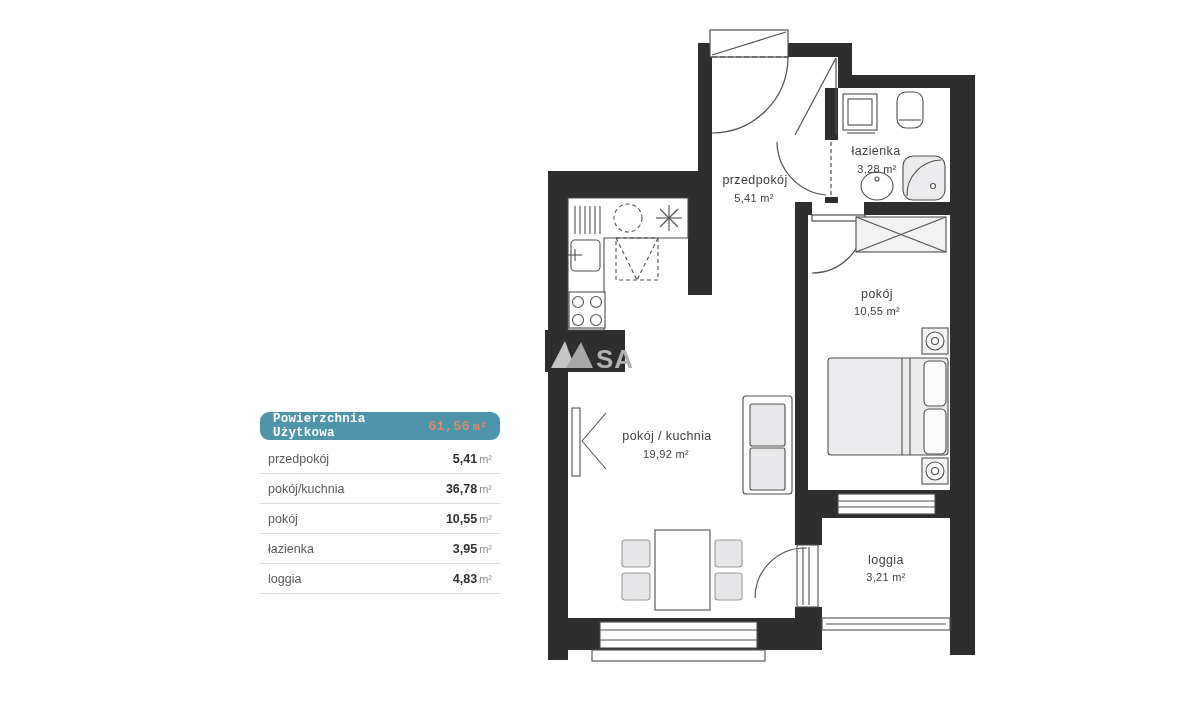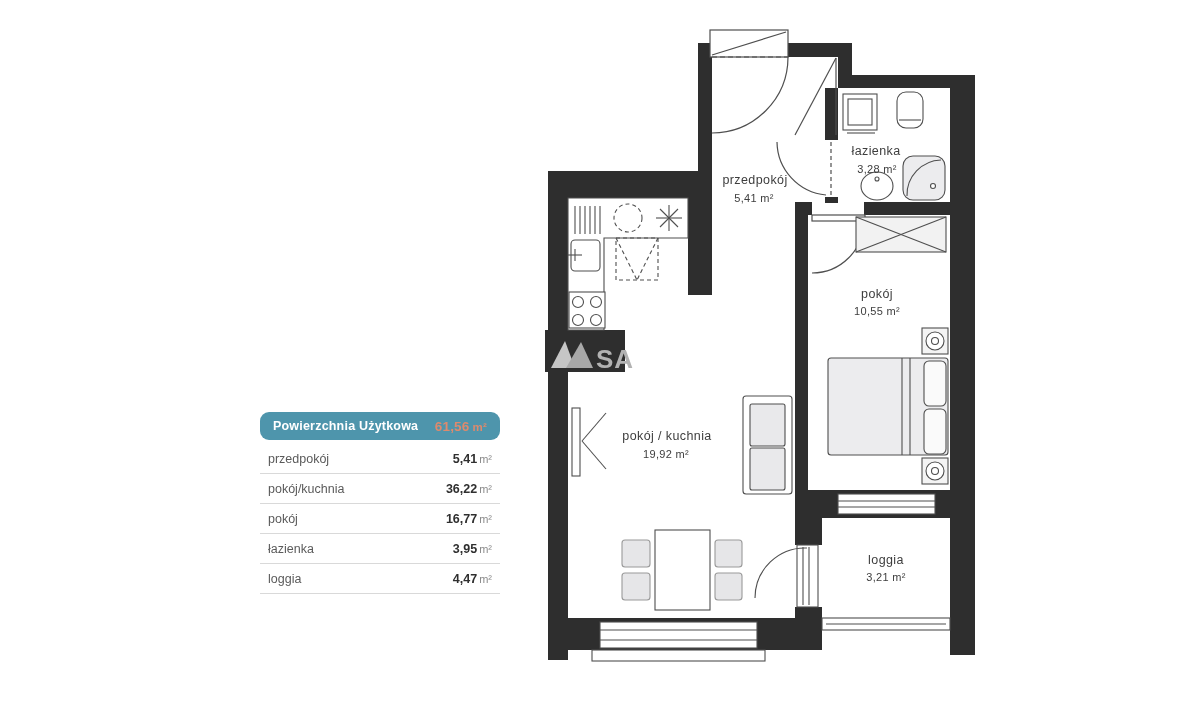--- a/index.html
+++ b/index.html
@@ -5,21 +5,21 @@
   html,body{margin:0;padding:0;}
   body{
     width:1200px;height:718px;position:relative;background:#ffffff;
     font-family:"Liberation Sans", sans-serif;overflow:hidden;
   }
   
   .legend{position:absolute;left:260px;top:412px;width:240px;}
   .legend-header{
     height:28px;border-radius:9px;background:#4e95ac;color:#ffffff;
     display:flex;align-items:center;justify-content:space-between;
-    padding:0 13px;font-size:12.5px;font-weight:bold;letter-spacing:.2px;
+    padding:0 13px;font-size:12.5px;font-weight:bold;letter-spacing:.2px;font-family:Liberation Mono, monospace;
   }
   .legend-header .hdr-value{color:#dd8a6d;font-size:13.5px;font-weight:bold;white-space:nowrap;}
   .legend-header .hdr-unit{color:#dd8a6d;font-size:11.5px;margin-left:3px;}
   .legend-rows{margin-top:4px;}
   .legend-row{
     height:29px;display:flex;align-items:center;justify-content:space-between;
     border-bottom:1px solid #d9d9d9;padding:0 8px 0 8px;font-size:12.5px;
   }
   .legend-row .row-label{color:#5a5a5a;}
   .row-value-wrap{white-space:nowrap;}
@@ -40,33 +40,33 @@
     <span>Powierzchnia Użytkowa</span>
     <span class="hdr-value"><span>61,56</span><span class="hdr-unit">m²</span></span>
   </div>
   <div class="legend-rows">
     <div class="legend-row">
       <span class="row-label">przedpokój</span>
       <span class="row-value-wrap"><span class="row-value">5,41</span><span class="row-unit">m²</span></span>
     </div>
     <div class="legend-row">
       <span class="row-label">pokój/kuchnia</span>
-      <span class="row-value-wrap"><span class="row-value">36,22</span><span class="row-unit">m²</span></span>
+      <span class="row-value-wrap"><span class="row-value">36,78</span><span class="row-unit">m²</span></span>
     </div>
     <div class="legend-row">
       <span class="row-label">pokój</span>
-      <span class="row-value-wrap"><span class="row-value">16,77</span><span class="row-unit">m²</span></span>
+      <span class="row-value-wrap"><span class="row-value">10,55</span><span class="row-unit">m²</span></span>
     </div>
     <div class="legend-row">
       <span class="row-label">łazienka</span>
       <span class="row-value-wrap"><span class="row-value">3,95</span><span class="row-unit">m²</span></span>
     </div>
     <div class="legend-row">
       <span class="row-label">loggia</span>
-      <span class="row-value-wrap"><span class="row-value">4,47</span><span class="row-unit">m²</span></span>
+      <span class="row-value-wrap"><span class="row-value">4,83</span><span class="row-unit">m²</span></span>
     </div>
   </div>
 </div>
 
 <div class="plan">
 <svg width="435" height="648" viewBox="0 0 435 648" xmlns="http://www.w3.org/2000/svg">
 
   <path fill="#2e2e2e" d="
     M153,15 h14 v142 h-14 z
     M243,15 h64 v14 h-64 z

